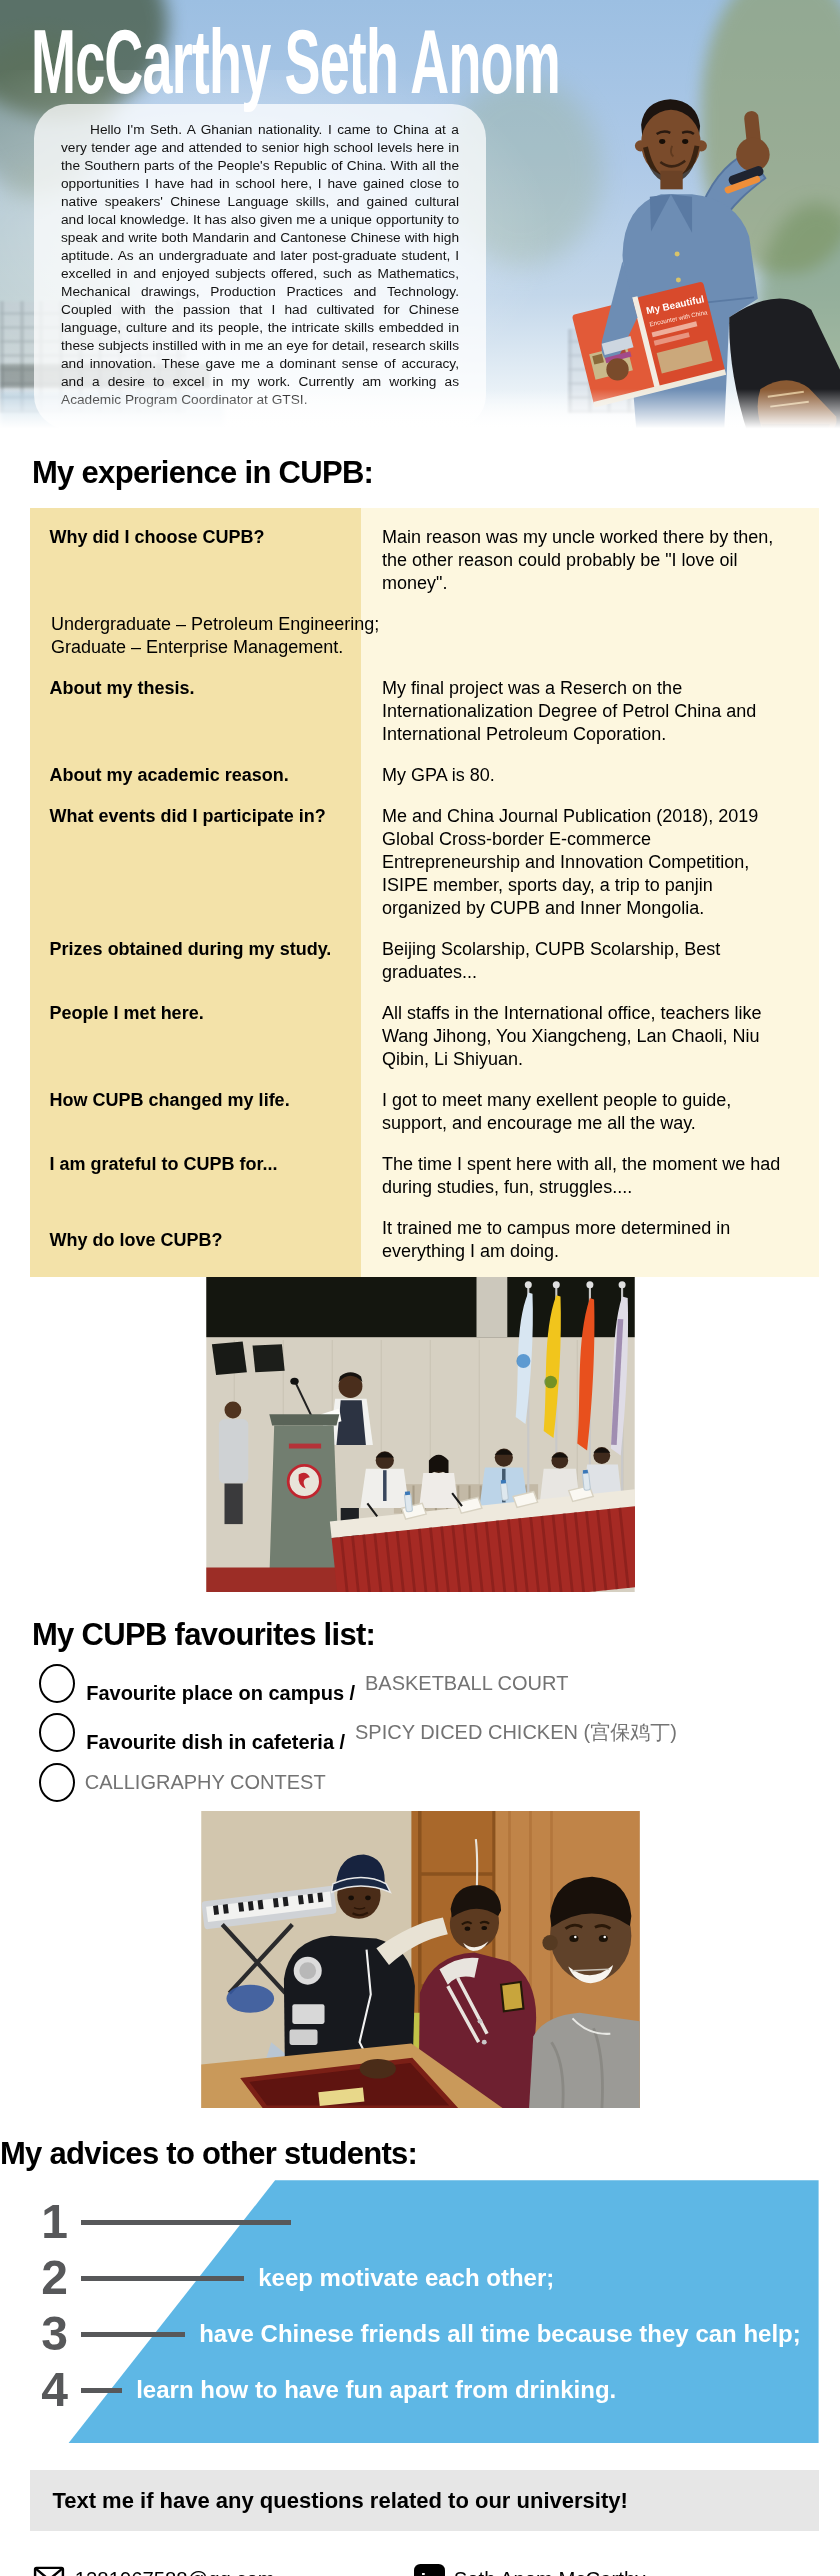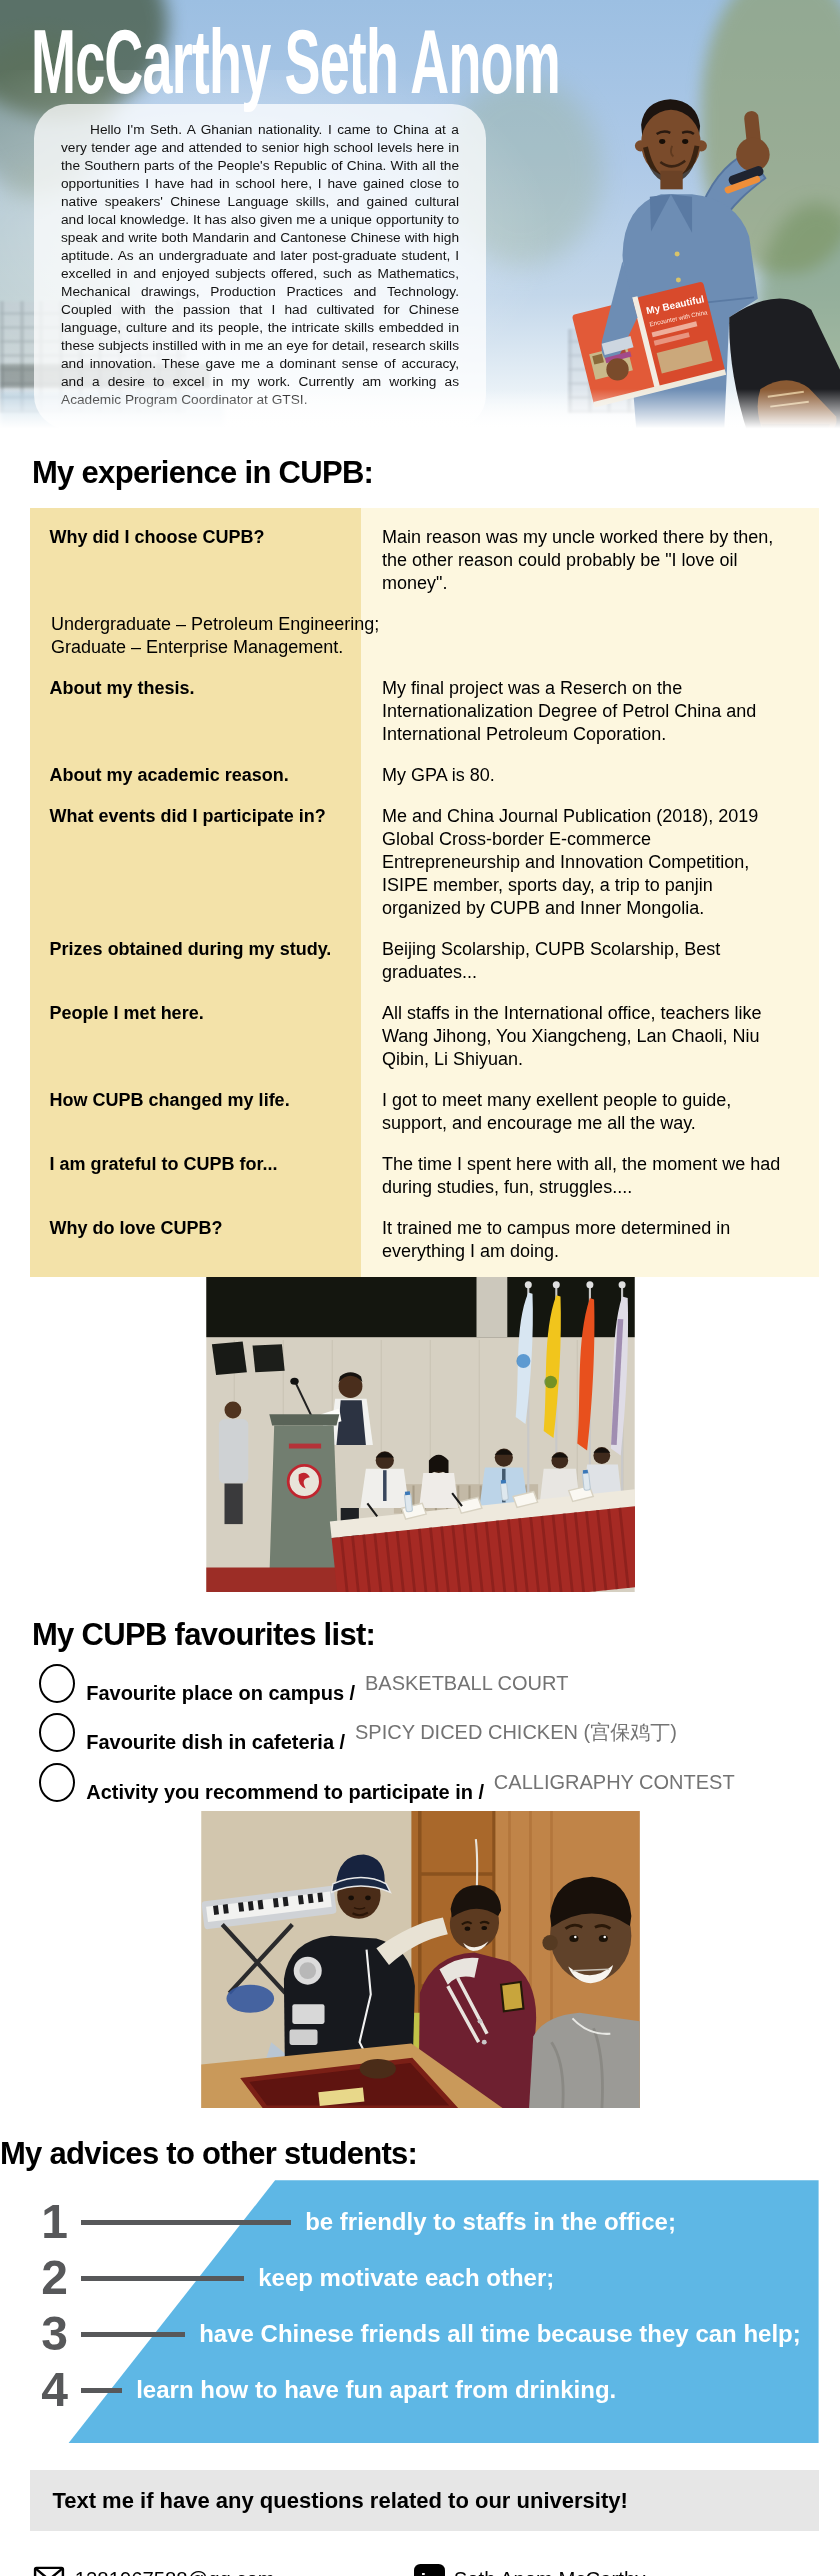--- a/index.html
+++ b/index.html
@@ -41,21 +41,21 @@
   .hero-photo { position:absolute; right:0; top:49px; height:385px; z-index:3; }
   
   h2.sec { font-size:31px; font-weight:800; color:#000; letter-spacing:-0.7px; }
   .exp-h { margin:21px 0 17px 32px; }
   .fav-h { margin:25px 0 9.8px 32px; }
   .adv-h { margin:28px 22.4px 0 0; text-align:left; }
   
   .qa-table { margin:0 22.4px 0 30px; padding:18px 0 14px 0;
     background:linear-gradient(90deg,#f3e2a9 0,#f3e2a9 331px,#fdf7df 331px,#fdf7df 100%); }
   .qa-row { display:flex; margin-bottom:18px; }
-  .qa-row:last-child { margin-bottom:0; }
+  .qa-row:last-child { margin-bottom:0;align-items:center; }
   .qa-q { width:331px; flex:0 0 331px; padding:0 28px 0 19.6px; font-weight:bold; font-size:18px; line-height:23px; }
   .qa-a { flex:1; padding:0 27px 0 21px; font-size:18px; line-height:23px; white-space:pre-line; }
   
   figure.photo { display:block; margin:0 auto; position:relative; }
   .photo1 { width:429px; height:315px; margin-top:34px; }
   .photo2 { width:439px; height:297px; margin-top:5.6px; }
   figure.photo svg { width:100%; height:100%; display:block; }
   
   .fav-row { display:flex; align-items:center; margin:8.4px 0 8.4px 39px; height:41px; }
   .fav-circle { width:36px; height:39px; border:2.8px solid #000; border-radius:50%; flex:0 0 36px; }
@@ -330,21 +330,20 @@
     <span class="fav-label">Favourite place on campus /</span>
     <span class="fav-answer">BASKETBALL COURT</span>
   </div>
   <div class="fav-row">
     <span class="fav-circle"></span>
     <span class="fav-label">Favourite dish in cafeteria /</span>
     <span class="fav-answer">SPICY DICED CHICKEN (宫保鸡丁)</span>
   </div>
   <div class="fav-row">
     <span class="fav-circle"></span>
-    <span class="fav-label">Activity you recommend to participate in /</span>
     <span class="fav-answer">CALLIGRAPHY CONTEST</span>
   </div>
 </section>
 
 <figure class="photo photo2">
   <svg viewBox="0 0 626 424" aria-hidden="true">
     <rect x="0" y="0" width="626" height="424" fill="#d2c6ae"></rect>
     <rect x="300" y="0" width="130" height="424" fill="#a9682b"></rect>
     <path d="M312 0 V424 M418 0 V424 M312 90 H418 M312 250 H418" stroke="#8a521e" stroke-width="5" fill="none"></path>
     <rect x="420" y="0" width="206" height="424" fill="#c08448"></rect>
@@ -428,21 +427,20 @@
   </svg>
 </figure>
 
 <section>
   <h2 class="sec adv-h">My advices to other students:</h2>
   <div class="advice-block">
     <div class="advice-bg"></div>
     <div class="adv-row adv-r1">
       <span class="adv-num">1</span>
       <span class="adv-line adv-l1"></span>
-      <span class="adv-text">be friendly to staffs in the office;</span>
     </div>
     <div class="adv-row adv-r2">
       <span class="adv-num">2</span>
       <span class="adv-line adv-l2"></span>
       <span class="adv-text">keep motivate each other;</span>
     </div>
     <div class="adv-row adv-r3">
       <span class="adv-num">3</span>
       <span class="adv-line adv-l3"></span>
       <span class="adv-text">have Chinese friends all time because they can help;</span>

